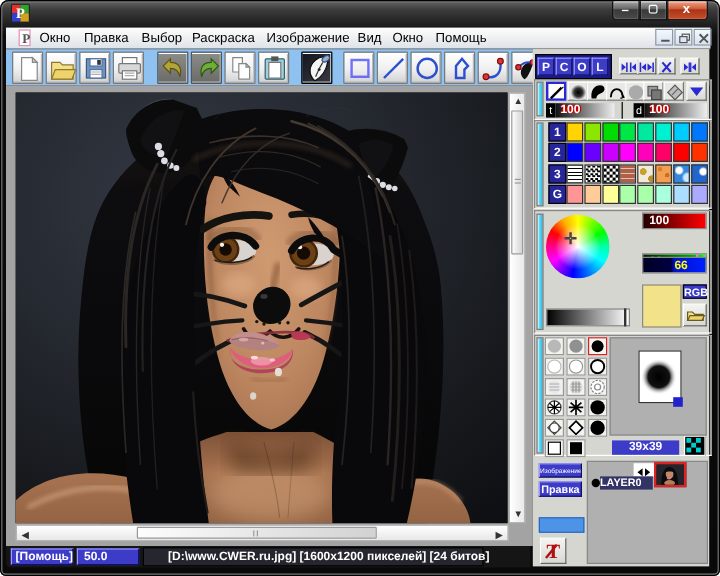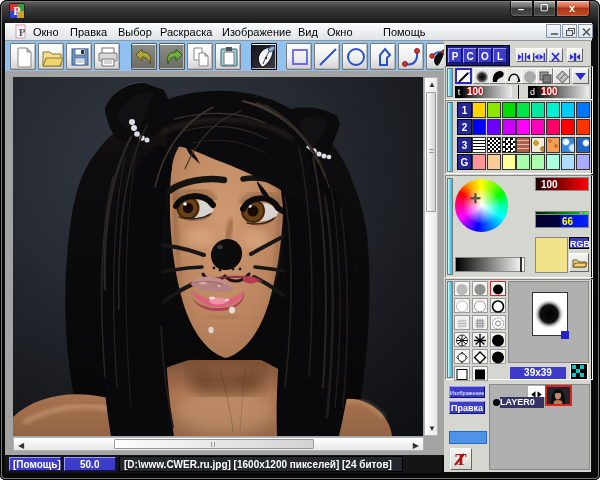--- a/index.html
+++ b/index.html
@@ -33,21 +33,21 @@
 
 #client{position:absolute;left:5px;top:71px;width:439px;height:384px;background:#a3a3a3;}
 #photo{position:absolute;left:8px;top:6px;width:410px;height:359px;background:#17181c;}
 #vsb{position:absolute;left:419px;top:6px;width:14px;height:359px;background:linear-gradient(90deg,#ffffff,#e8e8e8);border:1px solid #b5b5b5;}
 #hsb{position:absolute;left:8px;top:366px;width:411px;height:14px;background:linear-gradient(180deg,#ffffff,#e8e8e8);border:1px solid #b5b5b5;}
 .thumb{position:absolute;background:linear-gradient(90deg,#fdfdfd,#d2d2d2);border:1px solid #9a9a9a;border-radius:1px;}
 .arr{position:absolute;font-size:8px;color:#333;}
 
 #status{position:absolute;left:5px;top:455px;width:437px;height:18px;background:#151515;border-radius:0 0 0 4px;}
 .sbox{position:absolute;top:2px;height:14px;background:#3c3cc8;border:1px solid;border-color:#9a9aff #101060 #101060 #9a9aff;color:#fff;font-size:10px;font-weight:bold;}
-#smsg{position:absolute;left:114px;top:1px;width:284px;height:16px;background:#26262e;border:1px solid #000;color:#fff;font-size:10px;font-weight:bold;padding:2px 0 0 4px;white-space:nowrap;}
+#smsg{position:absolute;left:114px;top:1px;width:284px;height:16px;background:#26262e;border:1px solid #000;color:#fff;font-size:10px;font-weight:bold;padding:2px 0 0 20px;white-space:nowrap;}
 
 #panel{position:absolute;left:444px;top:41px;width:147px;height:431px;background:#d6d6d0;}
 .navy{background:#3c3cc8;color:#fff;}
 .cyansb{position:absolute;width:6px;background:linear-gradient(90deg,#e8ffff,#5bd6f2 45%,#2bb8e8);border:1px solid #777;}
 .panelbtn{position:absolute;border:1px solid;border-color:#fff #666 #666 #fff;background:linear-gradient(180deg,#f4f4f2,#d8d8d4);}
 .mdib{position:absolute;top:1px;width:15px;height:14px;background:linear-gradient(180deg,#f4f8fc,#d8e2f0);border:1px solid #8a96a8;}
 .pcol{width:14px;height:15px;font-size:10px;font-weight:bold;text-align:center;line-height:15px;border:1px solid;border-color:#9a9aff #101060 #101060 #9a9aff;}
 .tool{position:absolute;width:17px;height:16px;background:#e8e8e4;border:1px solid;border-color:#fff #777 #777 #fff;padding:1px;}
 .tool.sel{border:2px solid #2a2ad0;background:#fff;padding:0;}
 .tdbar{height:12px;background:linear-gradient(90deg,#111,#eee);}
@@ -87,21 +87,21 @@
       <rect x="1" y="1" width="9" height="13" fill="#fff" stroke="#e090b0"></rect>
       <text x="7" y="12" font-size="11" font-weight="bold" fill="#555" text-anchor="middle" font-family="Liberation Serif">P</text>
     </svg>
     <span style="left:28px">Окно</span>
       <span style="left:65px">Правка</span>
       <span style="left:113px">Выбор</span>
     <span style="left:155px">Раскраска</span>
       <span style="left:217px">Изображение</span>
       <span style="left:293px">Вид</span>
     <span style="left:322px">Окно</span>
-      <span style="left:378px">Помощь</span>
+      <span style="left:358px">Помощь</span>
     <div class="mdib" style="left:541px"><svg width="15" height="14">
           <path d="M4 9h7" stroke="#555" stroke-width="1.6"></path>
         </svg></div>
     <div class="mdib" style="left:557px"><svg width="15" height="14">
           <rect x="5.5" y="3.5" width="6" height="5" fill="none" stroke="#555"></rect>
           <rect x="3.5" y="5.5" width="6" height="5" fill="#dce6f4" stroke="#555"></rect>
         </svg></div>
     <div class="mdib" style="left:573px"><svg width="15" height="14">
           <path d="M4 3.5l7 7M11 3.5l-7 7" stroke="#555" stroke-width="1.6"></path>
         </svg></div>
@@ -414,21 +414,21 @@
       <div class="arr" style="left:4px;top:3px">◀</div>
       <div class="thumb" style="left:100px;top:1px;width:200px;height:10px">
           <div style="position:absolute;left:96px;top:2px;width:4px;border-left:1px solid #999;border-right:1px solid #999;height:5px"></div>
         </div>
       <div class="arr" style="right:4px;top:3px">▶</div>
     </div>
   </div>
 
   <div id="status">
     <div class="sbox" style="left:4px;width:52px;padding:1px 0 0 3px">[Помощь]</div>
-    <div class="sbox" style="left:59px;width:52px;padding:1px 0 0 15px">50.0</div>
+    <div class="sbox" style="left:59px;width:52px;padding:1px 0 0 5px">50.0</div>
     <div id="smsg">[D:\www.CWER.ru.jpg] [1600x1200 пикселей] [24 битов]</div>
   </div>
 
   <div id="panel">
 
     <div class="abs" style="left:2px;top:4px;width:64px;height:21px;background:#1a1a80;border:1px solid #000"></div>
     <div class="abs navy pcol" style="left:4px;top:7px">P</div>
     <div class="abs navy pcol" style="left:19px;top:7px">C</div>
     <div class="abs navy pcol" style="left:34px;top:7px">O</div>
     <div class="abs navy pcol" style="left:49px;top:7px">L</div>

